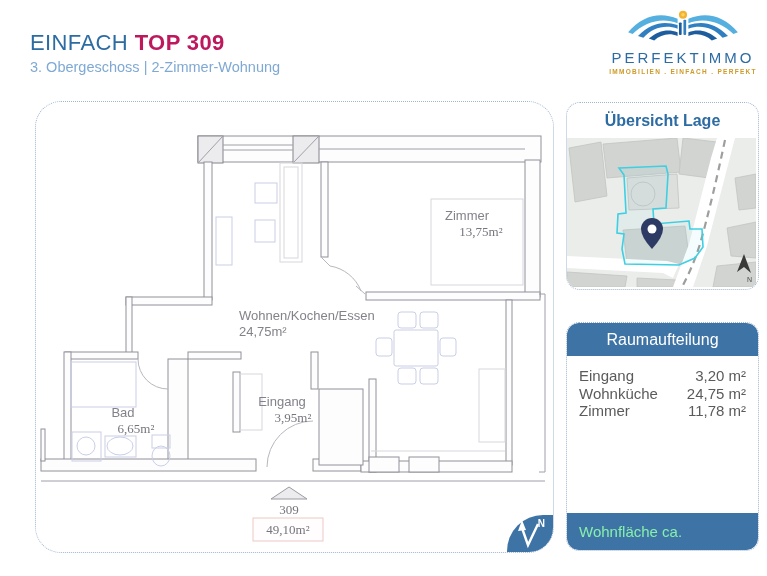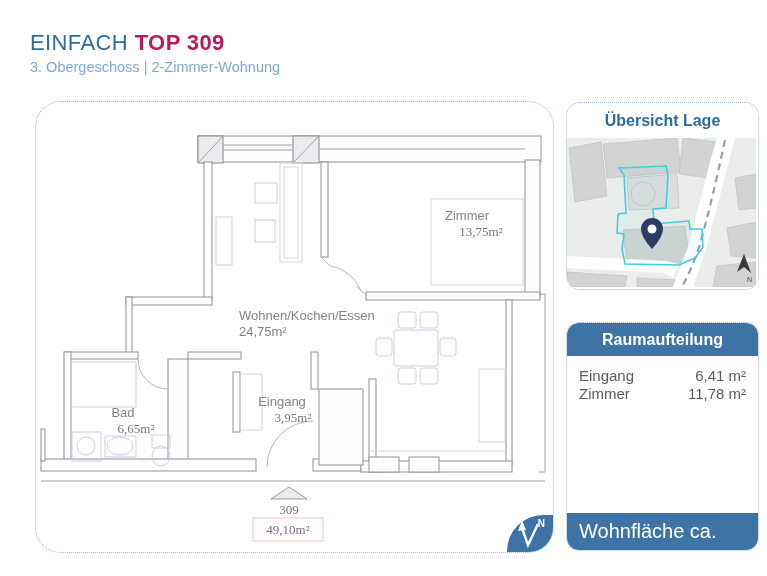--- a/index.html
+++ b/index.html
@@ -14,26 +14,26 @@
   #logo{position:absolute;right:8px;top:8px;width:152px;text-align:center;}
   #logo-name{font-size:15px;letter-spacing:3px;color:#2d6ca3;font-weight:500;margin-top:1px;}
   #logo-tagline{font-size:6.5px;letter-spacing:1.3px;color:#cf9a28;font-weight:700;margin-top:2px;}
   
   .dotted-panel{position:absolute;border:1px dotted #9fb6d0;background:#fff;}
   #plan-panel{left:35px;top:101px;width:517px;height:450px;border-radius:26px;}
   #map-panel{left:566px;top:102px;width:191px;height:186px;border-radius:14px;overflow:hidden;}
   #map-title{height:35px;line-height:35px;text-align:center;color:#2d6ca3;font-size:16px;font-weight:600;}
   #map-svg{display:block;}
   #table-panel{left:566px;top:322px;width:191px;height:227px;border-radius:13px;display:flex;flex-direction:column;overflow:hidden;}
-  #table-header{background:#3e73a5;color:#fff;text-align:center;font-size:16px;font-weight:700;
+  #table-header{background:#3e73a5;color:#fff;text-align:center;font-size:16px;font-weight:400;
                 height:33px;line-height:33px;border-radius:11px 11px 0 0;}
   #table-body{flex:1;padding:11px 12px 0 12px;}
   .t-row{display:flex;justify-content:space-between;font-size:15px;color:#5b5b5b;line-height:17.5px;}
-  #table-footer{background:#3e73a5;color:#ffffff;display:flex;justify-content:space-between;
-                align-items:center;height:37px;padding:0 12px;font-size:20px;border-radius:0 0 11px 11px;}
+  #table-footer{background:#3e73a5;color:#86efac;display:flex;justify-content:space-between;
+                align-items:center;height:37px;padding:0 12px;font-size:15px;border-radius:0 0 11px 11px;}
   
   #north-badge{position:absolute;right:0;bottom:0;width:46px;height:37px;background:#3e73a5;
                border-radius:36px 0 24px 0;}
   #north-badge .n{position:absolute;top:3px;right:8px;color:#fff;font-size:10px;font-weight:600;}
   
   .wall{fill:#fdfdfd;stroke:#90909a;stroke-width:1;}
   .pillar{fill:#ececee;stroke:#84848c;stroke-width:1;}
   .thin{stroke:#a0a0a8;stroke-width:1;fill:none;}
   .furn-b{fill:none;stroke:#c9cfe6;stroke-width:1;}
   .furn-g{fill:none;stroke:#d7d7de;stroke-width:1;}
@@ -48,20 +48,40 @@
 
   <div id="title-block">
     <div id="title-line">
       <span>EINFACH</span>
       <span> </span>
       <span class="bold">TOP 309</span>
     </div>
     <div id="subtitle">3. Obergeschoss | 2-Zimmer-Wohnung</div>
   </div>
 
+  <div id="logo">
+    <svg width="130" height="36" viewBox="0 0 130 40">
+      <g>
+        <path d="M4,27 C20,8 40,4 59,12 L59,17 C42,10 23,15 9,29 Z" fill="#55b0e0"></path>
+        <path d="M15,31 C30,16 44,14 59,19 L59,23 C45,18 31,22 21,33 Z" fill="#2f7fc1"></path>
+        <path d="M27,34 C38,25 48,23 59,27 L59,31 C49,27 40,30 33,36 Z" fill="#1d5c9d"></path>
+      </g>
+      <g transform="translate(130,0) scale(-1,1)">
+        <path d="M4,27 C20,8 40,4 59,12 L59,17 C42,10 23,15 9,29 Z" fill="#55b0e0"></path>
+        <path d="M15,31 C30,16 44,14 59,19 L59,23 C45,18 31,22 21,33 Z" fill="#2f7fc1"></path>
+        <path d="M27,34 C38,25 48,23 59,27 L59,31 C49,27 40,30 33,36 Z" fill="#1d5c9d"></path>
+      </g>
+      <rect x="60.5" y="16" width="3" height="14" rx="1" fill="#1d5c9d"></rect>
+      <rect x="65.5" y="13" width="3" height="17" rx="1" fill="#2f7fc1"></rect>
+      <circle cx="65" cy="7.5" r="4.5" fill="#f3b32e"></circle>
+      <circle cx="65" cy="7.5" r="2" fill="#f8d264"></circle>
+    </svg>
+    <div id="logo-name">PERFEKTIMMO</div>
+    <div id="logo-tagline">IMMOBILIEN . EINFACH . PERFEKT</div>
+  </div>
 
   <div id="plan-panel" class="dotted-panel">
     <svg width="515" height="448" viewBox="0 0 515 448">
 
       <g>
         <rect class="wall" x="162" y="34" width="343" height="26"></rect>
         <rect class="pillar" x="162" y="34" width="25" height="27"></rect>
         <line class="thin" x1="162" y1="61" x2="187" y2="34"></line>
         <rect class="pillar" x="257" y="34" width="26" height="27"></rect>
         <line class="thin" x1="257" y1="61" x2="283" y2="34"></line>
@@ -195,21 +215,25 @@
         <text x="180" y="144" font-size="7" fill="#4a4a48" font-family="Liberation Sans, sans-serif">N</text>
       </g>
     </svg>
   </div>
 
   <div id="table-panel" class="dotted-panel">
     <div id="table-header">Raumaufteilung</div>
     <div id="table-body">
       <div class="t-row">
         <span>Eingang</span>
-        <span>6,41 m²</span>
+        <span>3,20 m²</span>
+      </div>
+      <div class="t-row">
+        <span>Wohnküche</span>
+        <span>24,75 m²</span>
       </div>
       <div class="t-row">
         <span>Zimmer</span>
         <span>11,78 m²</span>
       </div>
     </div>
     <div id="table-footer">
       <span>Wohnfläche ca.</span>
     </div>
   </div>

